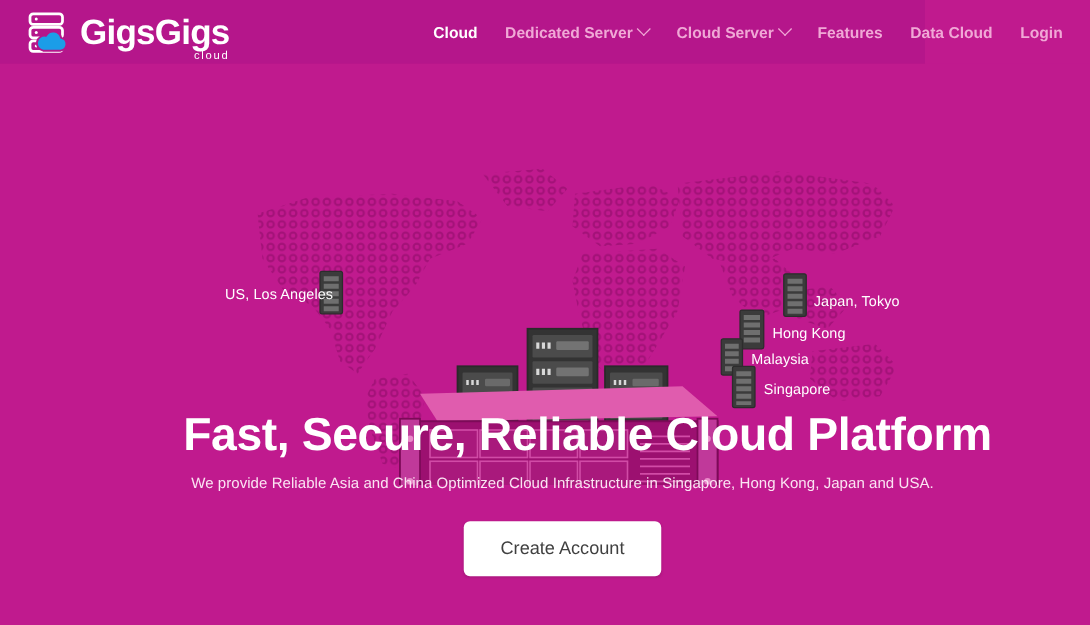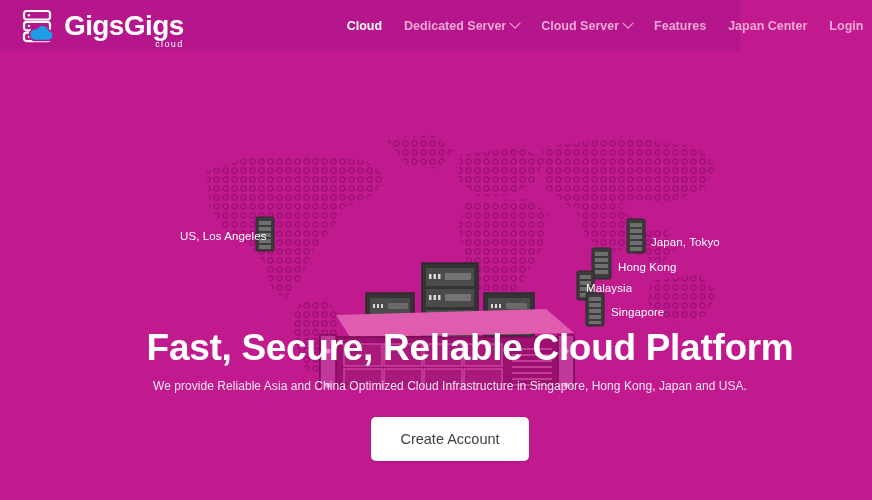--- a/index.html
+++ b/index.html
@@ -168,21 +168,21 @@
         <i class="chev"></i>
       </div>
       <div class="nav-item">
         <span>Cloud Server</span>
         <i class="chev"></i>
       </div>
       <div class="nav-item">
         <span>Features</span>
       </div>
       <div class="nav-item">
-        <span>Japan Center</span>
+        <span>Data Cloud</span>
       </div>
       <div class="nav-item">
         <span>Login</span>
       </div>
 
     </div>
   </div>
 
   <div class="hero">
 
@@ -426,21 +426,21 @@
               <rect x="575" y="212" width="12" height="4"></rect>
             <rect x="575" y="218" width="12" height="3"></rect>
           </g>
         </g>
       </svg>
 
       
       <div class="loc-label" style="left:166px; top:127px;">US, Los Angeles</div>
       <div class="loc-label" style="left:637px; top:133px;">Japan, Tokyo</div>
       <div class="loc-label" style="left:604px; top:158px;">Hong Kong</div>
-      <div class="loc-label" style="left:572px; top:179px;">Malaysia</div>
+      <div class="loc-label" style="left:587px; top:179px;">Malaysia</div>
       <div class="loc-label" style="left:597px; top:203px;">Singapore</div>
     </div>
 
     <div class="hero-copy">
       <h1 class="headline">Fast, Secure, Reliable Cloud Platform</h1>
       <p class="subline">We provide Reliable Asia and China Optimized Cloud Infrastructure in Singapore, Hong Kong, Japan and USA.</p>
       <div class="cta-wrap">
         <button class="cta-btn">Create Account</button>
       </div>
     </div>

